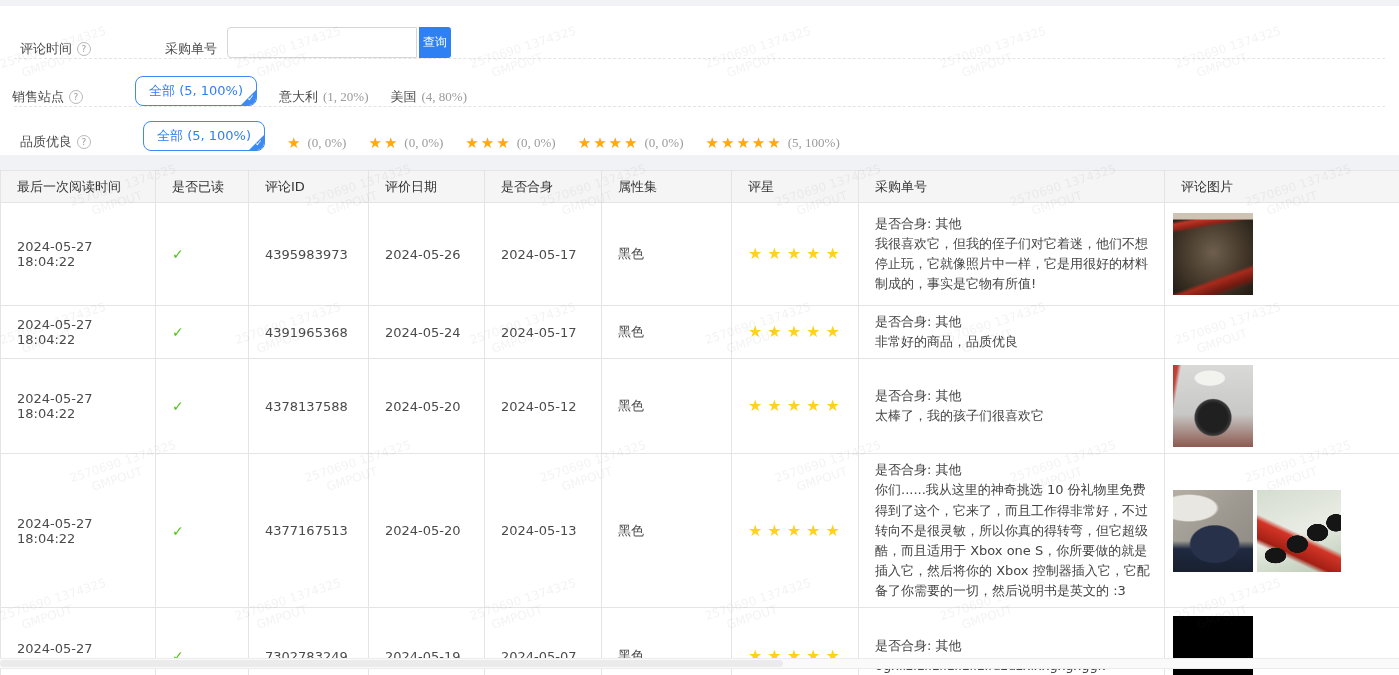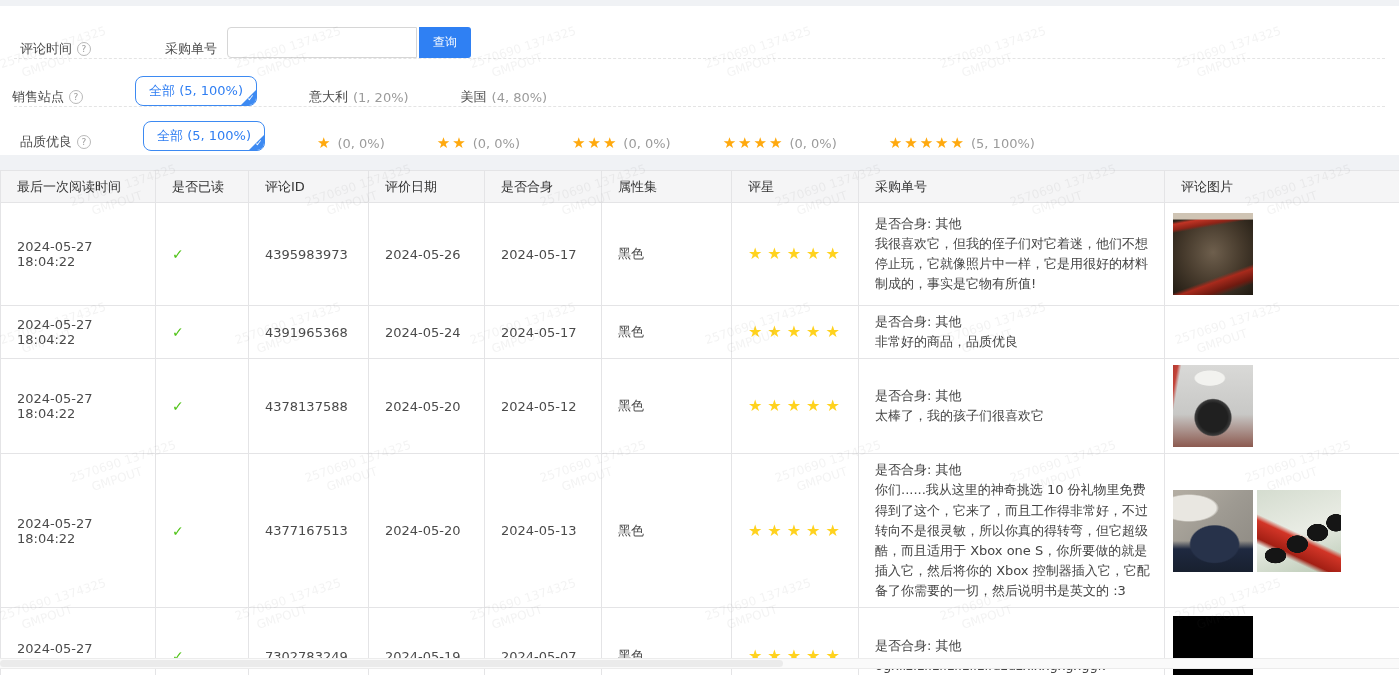--- a/index.html
+++ b/index.html
@@ -32,32 +32,32 @@
   .date-val { padding:0 4px; }
   .tilde { color:#999; }
   .cal-icon { width:14px; height:13px; border:1px solid #8d8d8d; border-radius:2px; position:relative; }
   .cal-icon::before { content:""; position:absolute; left:1px; right:1px; top:3px; border-top:1px solid #8d8d8d; }
   .cal-icon::after { content:""; position:absolute; left:2px; top:-3px; width:2px; height:3px;
                      border-left:1px solid #8d8d8d; border-right:1px solid #8d8d8d; box-shadow:6px 0 0 -0px #fff; }
 
   .po-label { font-size:13px; color:#4a4a4a; margin-left:22px; }
   .po-input { width:190px; height:31px; border:1px solid #d6d6d6; border-radius:4px 0 0 4px;
               margin-left:10px; padding:0 8px; font-size:13px; color:#444; outline:none; }
-  .query-btn { width:52px; height:31px; border:none; border-radius:0 3px 3px 0; margin-left:2px;
+  .query-btn { width:32px; height:31px; border:none; border-radius:0 3px 3px 0; margin-left:2px;
                background:#2f80f3; color:#fff; font-size:12px; cursor:pointer; }
 
   .chip { position:relative; height:30px; padding:0 13px; border:1px solid #3d8af2; border-radius:8px;
           background:#fff; display:flex; align-items:center; font-size:13px; color:#2f7ef2;
           overflow:hidden; cursor:pointer; flex:none; }
   .chip-corner { position:absolute; right:-1px; bottom:-1px; width:0; height:0;
                  border-left:17px solid transparent; border-bottom:17px solid #3d8af2; }
   .chip-corner::after { content:"✓"; position:absolute; left:-10px; top:4px; color:#fff; font-size:9px; }
 
   .opt { display:flex; align-items:center; gap:5px; font-size:13px; color:#4a4a4a;
-         margin-left:52px; cursor:pointer; flex:none; }
+         margin-left:22px; cursor:pointer; flex:none;font-family:Liberation Serif, serif; }
   .opt .cnt { color:#9b9b9b; }
   .opt .stars { color:#ffa90e; font-size:15px; letter-spacing:2px; line-height:1; }
 
   
   .table-wrap { position:absolute; left:0; top:170px; width:1399px; background:#fff; }
   table { border-collapse:collapse; table-layout:fixed; width:1399px; }
   th, td { border:1px solid #e4e4e6; font-size:13px; text-align:left; vertical-align:middle;
            padding:6px 10px 6px 16px; overflow:hidden; }
   thead th { height:32px; background:#f5f5f6; color:#333; font-weight:normal; padding-top:0; padding-bottom:0; }
   tbody td { color:#4a4a4a; background:#fff; }

